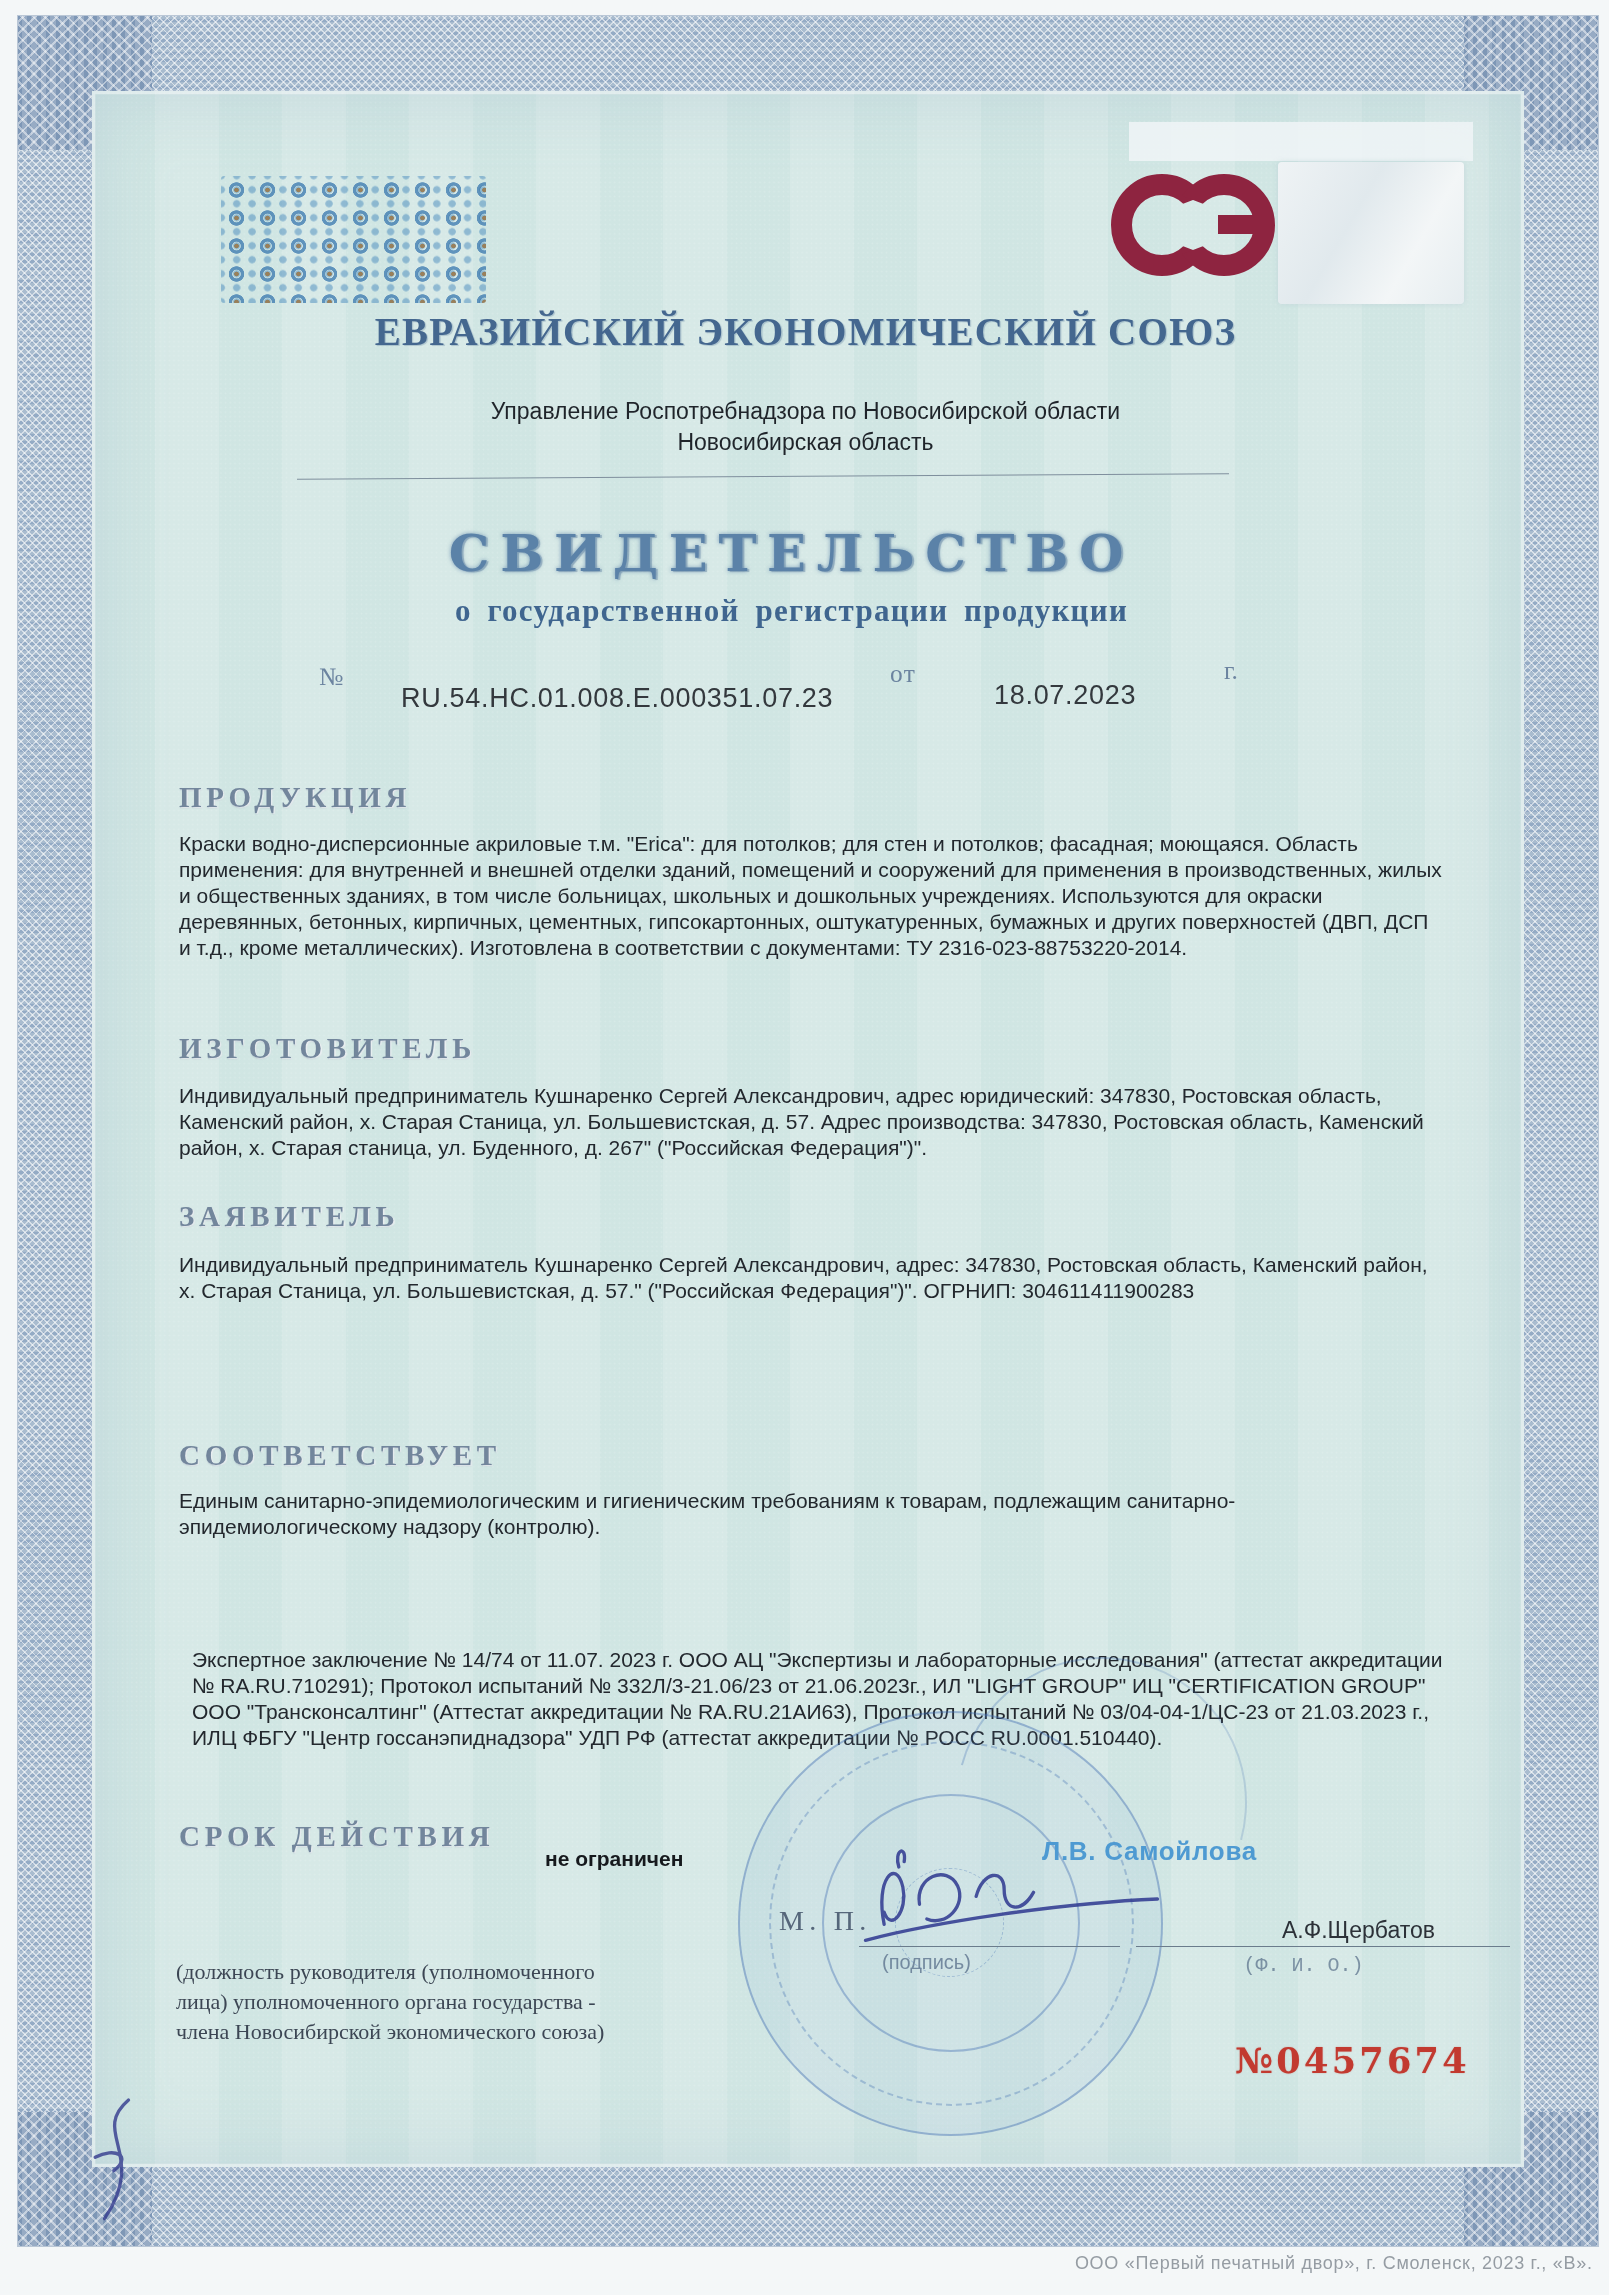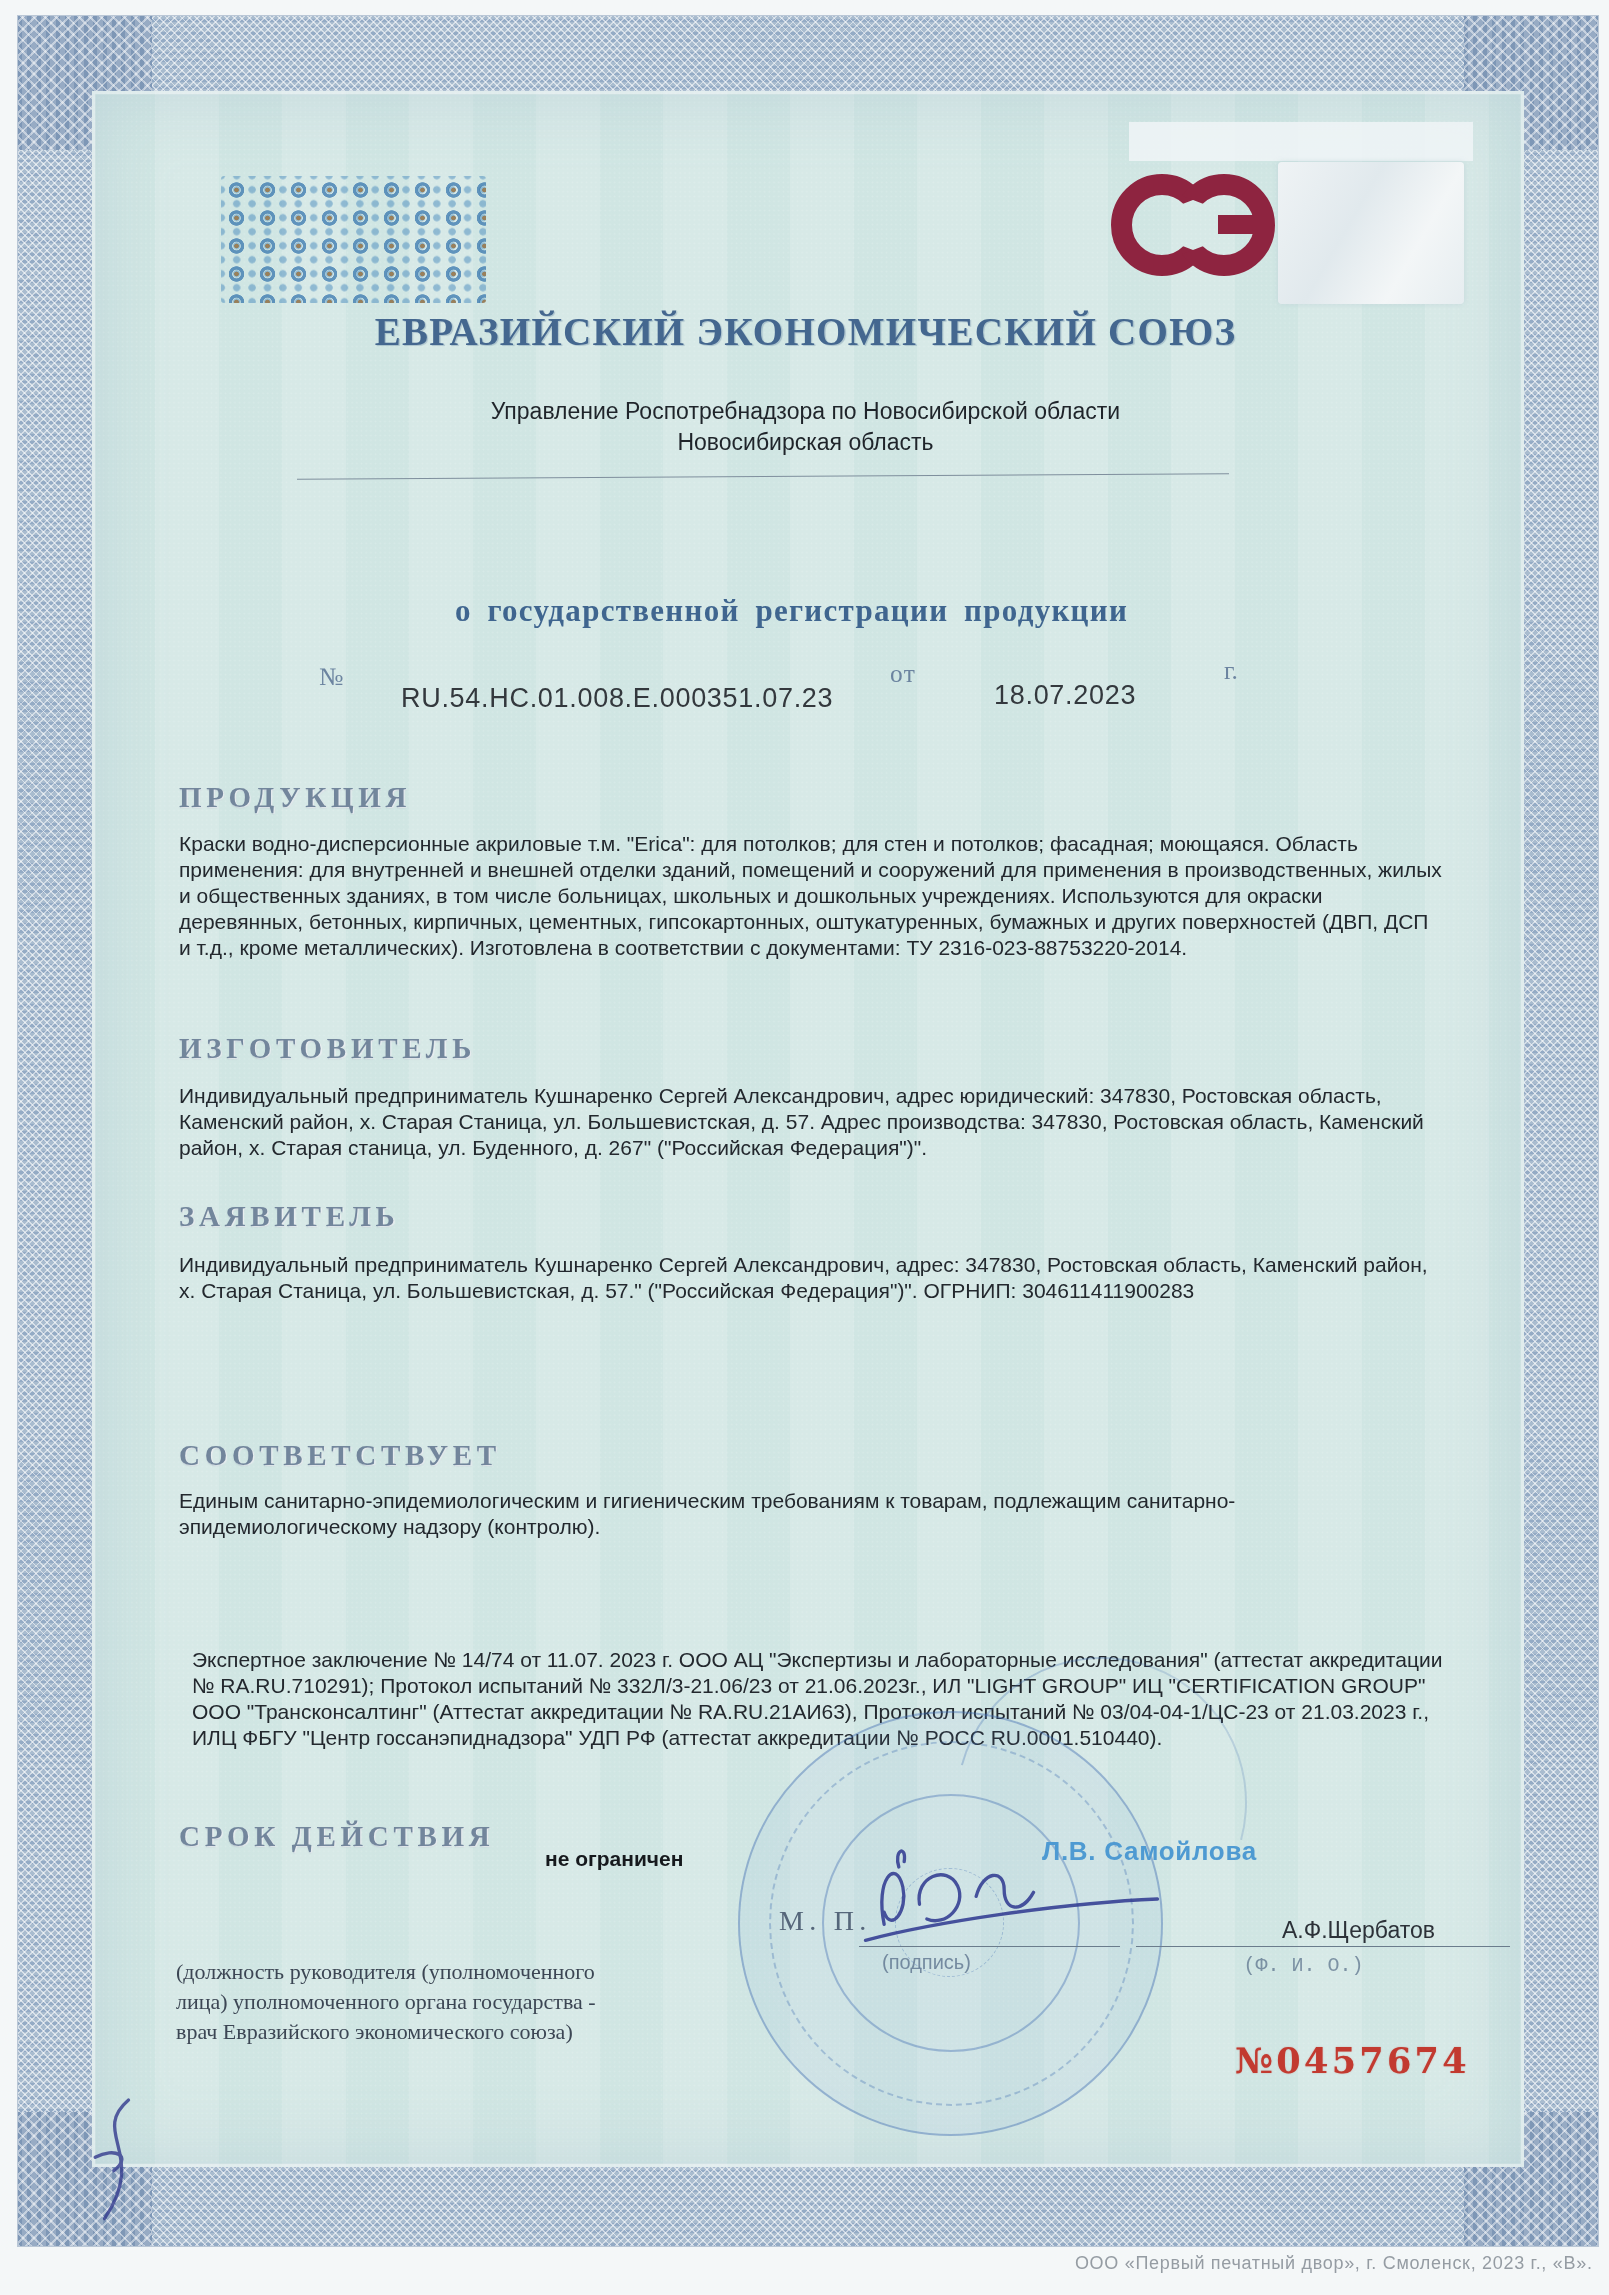--- a/index.html
+++ b/index.html
@@ -183,20 +183,21 @@
     <div class="se-bar"></div>
   </div>
 
   <div class="union-title">ЕВРАЗИЙСКИЙ ЭКОНОМИЧЕСКИЙ СОЮЗ</div>
   <div class="authority">
     <div>Управление Роспотребнадзора по Новосибирской области</div>
     <div>Новосибирская область</div>
   </div>
   <div class="divider"></div>
 
+  <div class="doc-title">СВИДЕТЕЛЬСТВО</div>
   <div class="doc-subtitle">о государственной регистрации продукции</div>
 
   <span class="num-label">№</span>
   <span class="num-value">RU.54.HC.01.008.E.000351.07.23</span>
   <span class="date-label">от</span>
   <span class="date-value">18.07.2023</span>
   <span class="year-label">г.</span>
 
   <div class="sec-title t-product">ПРОДУКЦИЯ</div>
   <div class="sec-body b-product">Краски водно-дисперсионные акриловые т.м. "Erica": для потолков; для стен и потолков; фасадная; моющаяся. Область применения: для внутренней и внешней отделки зданий, помещений и сооружений для применения в производственных, жилых и общественных зданиях, в том числе больницах, школьных и дошкольных учреждениях. Используются для окраски деревянных, бетонных, кирпичных, цементных, гипсокартонных, оштукатуренных, бумажных и других поверхностей (ДВП, ДСП и т.д., кроме металлических). Изготовлена в соответствии с документами: ТУ 2316-023-88753220-2014.</div>
@@ -234,21 +235,21 @@
   <div class="mp-label">М. П.</div>
   <div class="sig-line"></div>
   <div class="fio-line"></div>
   <div class="sig-caption">(подпись)</div>
   <div class="fio-caption">(Ф. И. О.)</div>
   <div class="fio-value">А.Ф.Щербатов</div>
 
   <div class="left-note">
     <div>(должность руководителя (уполномоченного</div>
     <div>лица) уполномоченного органа государства -</div>
-    <div>врач Евразийского экономического союза)</div>
+    <div>члена Новосибирской экономического союза)</div>
   </div>
 
   <div class="serial">
     <span>№</span><span>0457674</span>
   </div>
 
   <div class="printer-note">ООО «Первый печатный двор»,  г. Смоленск,  2023 г.,  «В».</div>
 
   <svg class="pen-mark" width="107" height="140" viewBox="0 0 160 210">
     <g fill="none" stroke="#333a8e" stroke-width="5" stroke-linecap="round" opacity="0.8">

